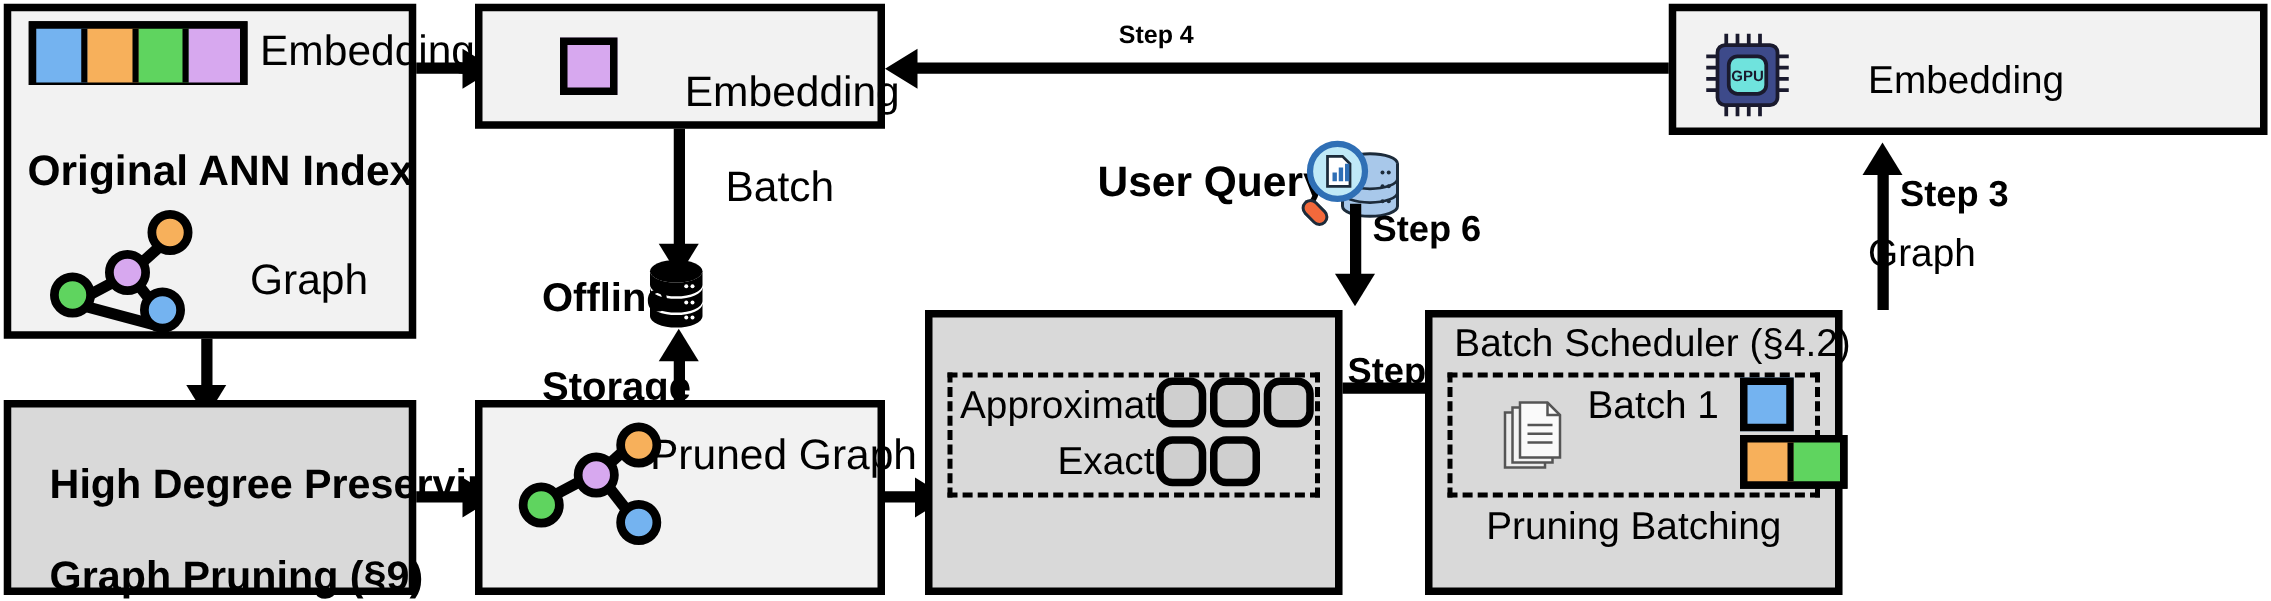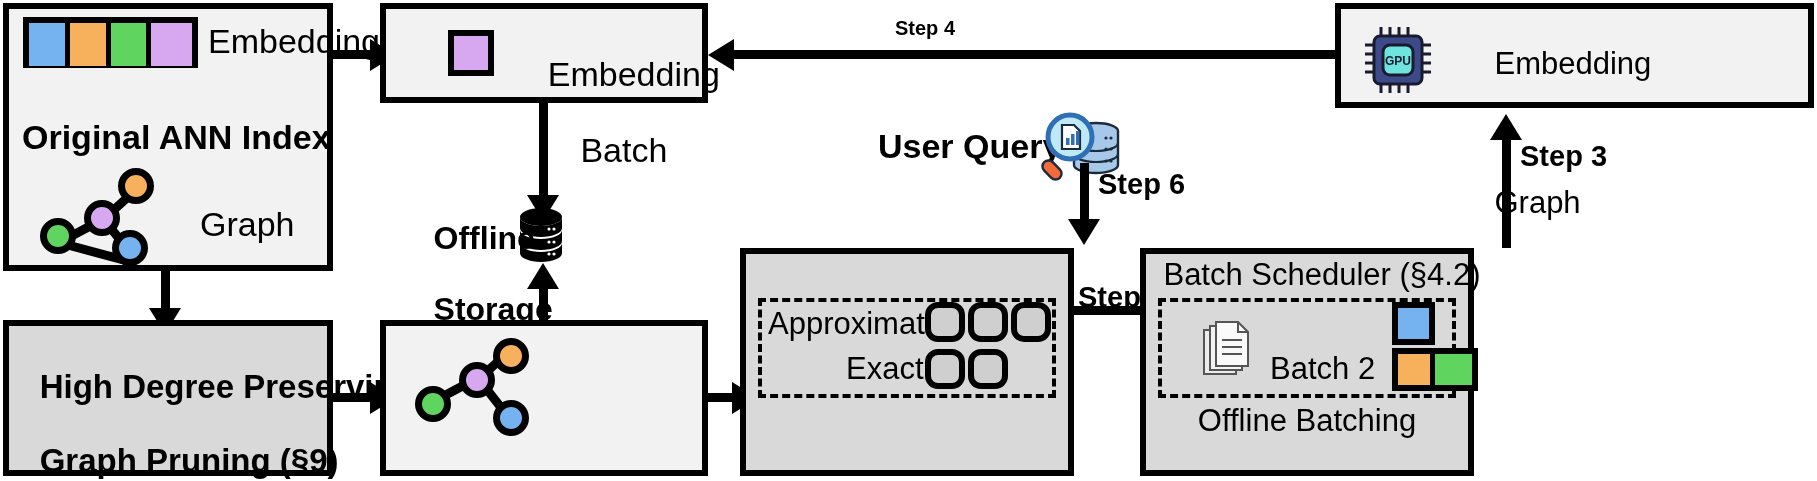--- a/index.html
+++ b/index.html
@@ -121,20 +121,21 @@
   </div>
   <div style="position:absolute;left:415px;top:338px;width:120px;height:104px;">
     <div class="edge" style="left:24px;top:56px;width:48px;transform:rotate(-28deg);"></div>
     <div class="edge" style="left:62px;top:38px;width:52px;transform:rotate(-42deg);"></div>
     <div class="edge" style="left:68px;top:42px;width:52px;transform:rotate(52deg);"></div>
     <div class="node" style="left:78px;top:0px;width:36px;height:36px;background:#f7b05b;"></div>
     <div class="node" style="left:44px;top:24px;width:36px;height:36px;background:#d7a8ef;"></div>
     <div class="node" style="left:0px;top:48px;width:36px;height:36px;background:#5fd45f;"></div>
     <div class="node" style="left:78px;top:62px;width:36px;height:36px;background:#74b3f0;"></div>
   </div>
+  <div class="lbl" style="left:520px;top:345px;font-size:34px;">Pruned Graph</div>
 
   <div class="hline" style="left:708px;top:393px;width:32px;"></div>
   <div class="ah-r" style="left:732px;top:382px;"></div>
 
   <div class="lbl bold" style="left:878px;top:127px;font-size:34px;">User Query</div>
 
   <div class="iconwrap" style="left:1040px;top:107px;width:80px;height:78px;">
     <svg width="80" height="78" viewBox="0 0 80 78">
       <g>
         <ellipse cx="56" cy="24" rx="22" ry="8" fill="#a8c8ea" stroke="#1c2b3a" stroke-width="2.4"></ellipse>
@@ -193,29 +194,29 @@
       <path d="M4 10 L26 10 L36 20 L36 54 L4 54 Z" fill="#ececec" stroke="#555" stroke-width="2"></path>
       <path d="M10 6 L32 6 L42 16 L42 50 L10 50 Z" fill="#f3f3f3" stroke="#555" stroke-width="2"></path>
       <path d="M16 2 L38 2 L48 12 L48 46 L16 46 Z" fill="#fafafa" stroke="#555" stroke-width="2"></path>
       <path d="M38 2 L38 12 L48 12" fill="none" stroke="#555" stroke-width="2"></path>
       <line x1="22" y1="20" x2="42" y2="20" stroke="#555" stroke-width="2"></line>
       <line x1="22" y1="27" x2="42" y2="27" stroke="#555" stroke-width="2"></line>
       <line x1="22" y1="34" x2="42" y2="34" stroke="#555" stroke-width="2"></line>
     </svg>
   </div>
 
+  <div class="lbl" style="left:1270px;top:307px;font-size:31px;">Batch 1</div>
   <div class="sq" style="left:1392px;top:302px;width:43px;height:43px;background:#74b3f0;"></div>
 
-  <div class="lbl" style="left:1270px;top:352px;font-size:31px;">Batch 2</div>
   <div class="strip" style="left:1392px;top:348px;width:86px;height:43px;">
     <div class="cell" style="width:37px;height:31px;background:#f7b05b;"></div>
     <div class="cell" style="width:37px;height:31px;background:#5fd45f;"></div>
   </div>
 
-  <div class="lbl ctr" style="left:1140px;top:404px;width:334px;font-size:31px;">Offline Batching</div>
+  <div class="lbl ctr" style="left:1140px;top:404px;width:334px;font-size:31px;">Pruning Batching</div>
 
   <div class="vline" style="left:1502px;top:138px;height:110px;"></div>
   <div class="ah-u" style="left:1490px;top:114px;"></div>
   <div class="lbl bold" style="left:1520px;top:140px;font-size:29px;">Step 3</div>
 
   <div class="box" style="left:1335px;top:3px;width:479px;height:105px;">
   </div>
   <div class="iconwrap" style="left:1363px;top:25px;width:70px;height:70px;">
     <svg width="70" height="70" viewBox="0 0 70 70">
       <g stroke="#1a1a2e" stroke-width="3">

